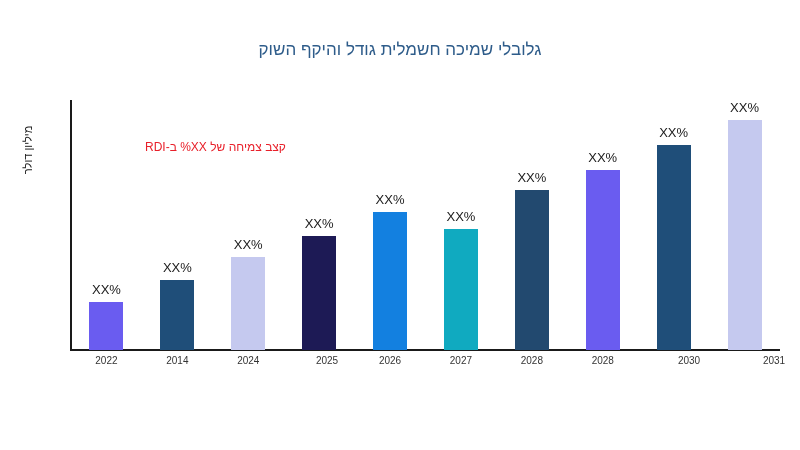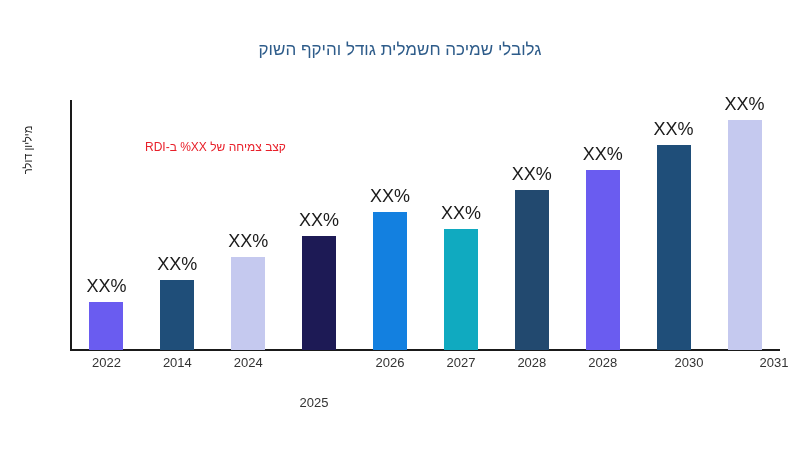--- a/index.html
+++ b/index.html
@@ -92,37 +92,37 @@
     position: absolute;
     bottom: 0;
     left: 50%;
     transform: translateX(-50%);
     width: 34px;
   }
   .bar-value {
     position: absolute;
     left: 50%;
     transform: translateX(-50%);
-    font-size: 18px;
+    font-size: 13px;
     color: #1a1a1a;
     white-space: nowrap;
   }
   
   #x-tick-labels {
     position: absolute;
     left: 71px;
     top: 355px;
     width: 709px;
     height: 22px;
   }
   .x-tick {
     position: absolute;
     top: 0;
     text-align: center;
-    font-size: 13px;
+    font-size: 10px;
     color: #333333;
     transform: translateX(-50%);
     white-space: nowrap;
   }
   
   #source-note {
     position: absolute;
     left: 0;
     top: 385px;
     width: 800px;
@@ -187,21 +187,21 @@
       <div class="bar-slot" style="left: 638.1px; width: 70.9px;">
         <div class="bar-rect" style="height: 230px; background: rgb(197, 201, 239);"></div>
         <div class="bar-value" style="bottom: 235px;">XX%</div>
       </div>
     </div>
 
   <div id="x-tick-labels">
       <div class="x-tick" style="left: 35.45px;">2022</div>
       <div class="x-tick" style="left: 106.35px;">2014</div>
       <div class="x-tick" style="left: 177.25px;">2024</div>
-      <div class="x-tick" style="left: 243px; margin-top: 40px;">2025</div>
+      <div class="x-tick" style="left: 256px;">2025</div>
       <div class="x-tick" style="left: 319.05px;">2026</div>
       <div class="x-tick" style="left: 389.95px;">2027</div>
       <div class="x-tick" style="left: 460.85px;">2028</div>
       <div class="x-tick" style="left: 531.75px;">2028</div>
       <div class="x-tick" style="left: 618px; text-align: right;">2030</div>
       <div class="x-tick" style="left: 703px;">2031</div>
     </div>
 
 
 </div>

